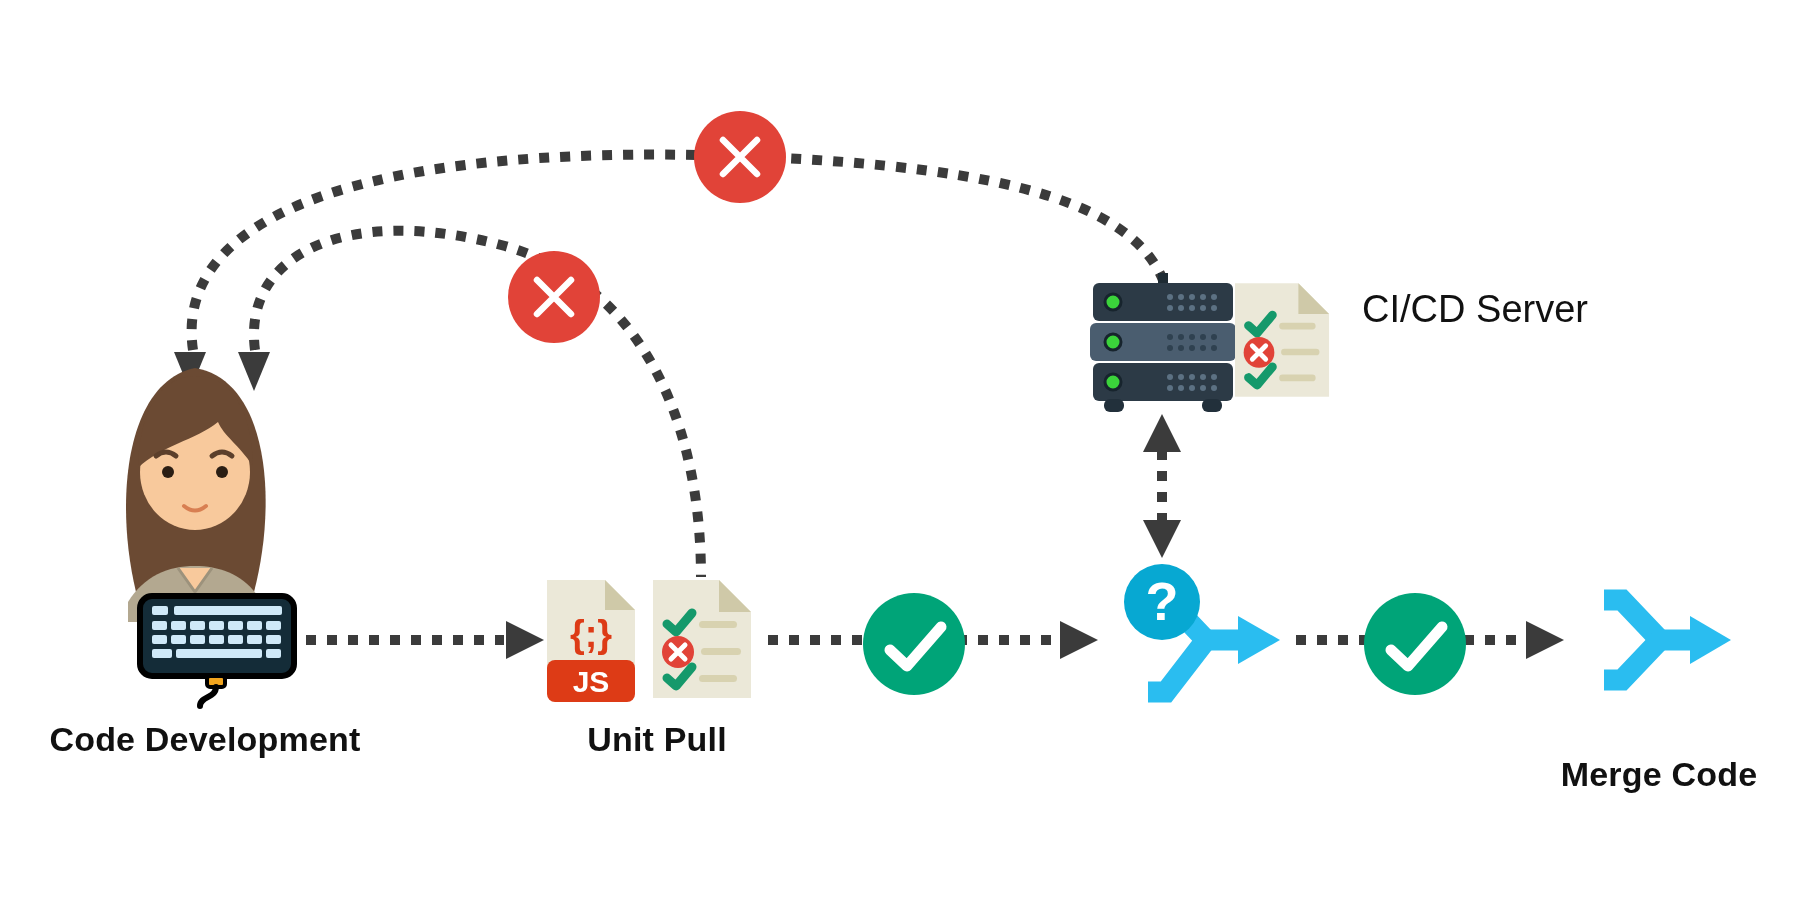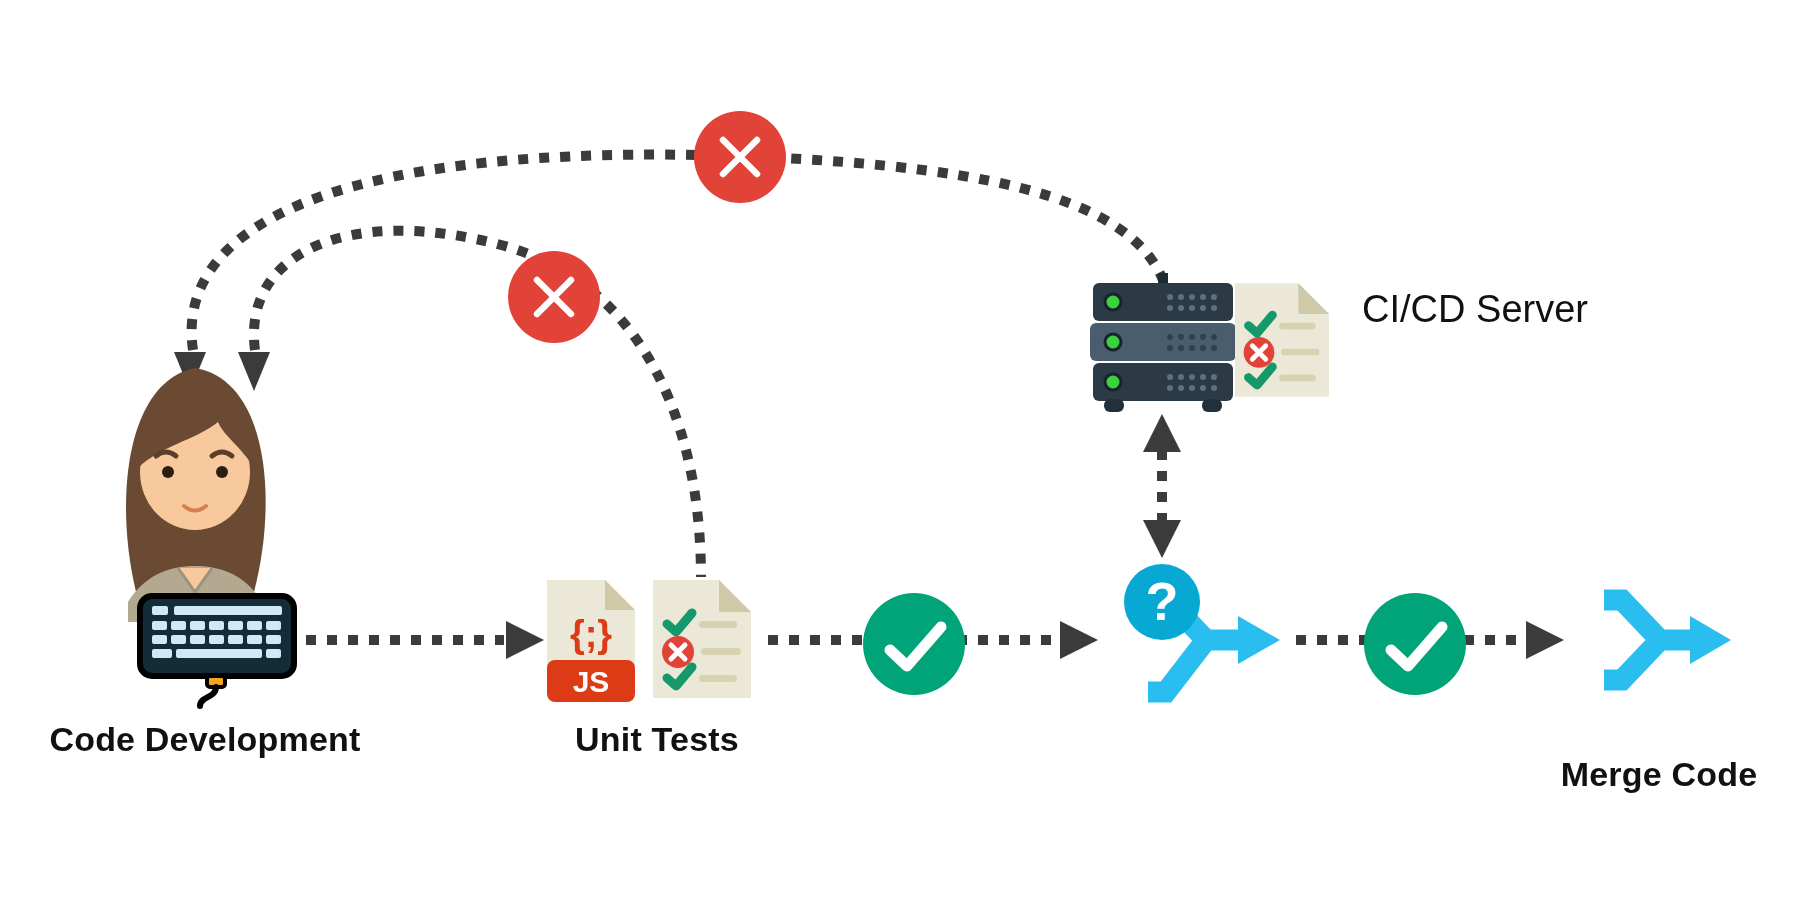--- a/index.html
+++ b/index.html
@@ -194,20 +194,20 @@
     <polyline points="14,44 23,52 39,33" fill="none" stroke="#15996B" stroke-width="9" stroke-linecap="round" stroke-linejoin="round"></polyline>
     <rect x="46" y="41" width="38" height="7" rx="3.5" fill="#D8D2B0"></rect>
     <circle cx="25" cy="72" r="16" fill="#E14338"></circle>
     <path d="M18 65 L32 79 M18 79 L32 65" stroke="#fff" stroke-width="5" stroke-linecap="round"></path>
     <rect x="48" y="68" width="40" height="7" rx="3.5" fill="#D8D2B0"></rect>
     <polyline points="14,98 23,106 39,87" fill="none" stroke="#15996B" stroke-width="9" stroke-linecap="round" stroke-linejoin="round"></polyline>
     <rect x="46" y="95" width="38" height="7" rx="3.5" fill="#D8D2B0"></rect>
   </svg>
 
   <div class="node-label" style="left:205px;top:720px">Code Development</div>
-  <div class="node-label" style="left:657px;top:720px">Unit Tests</div>
+  <div class="node-label" style="left:657px;top:720px">Unit Pull</div>
   <div class="node-label" style="left:1659px;top:755px">Merge Code</div>
 
   <div class="cicd-label" style="left:1475px;top:286px">
     <div>CI/CD Server</div>
   </div>
 
 </div>
 
 </body></html>

